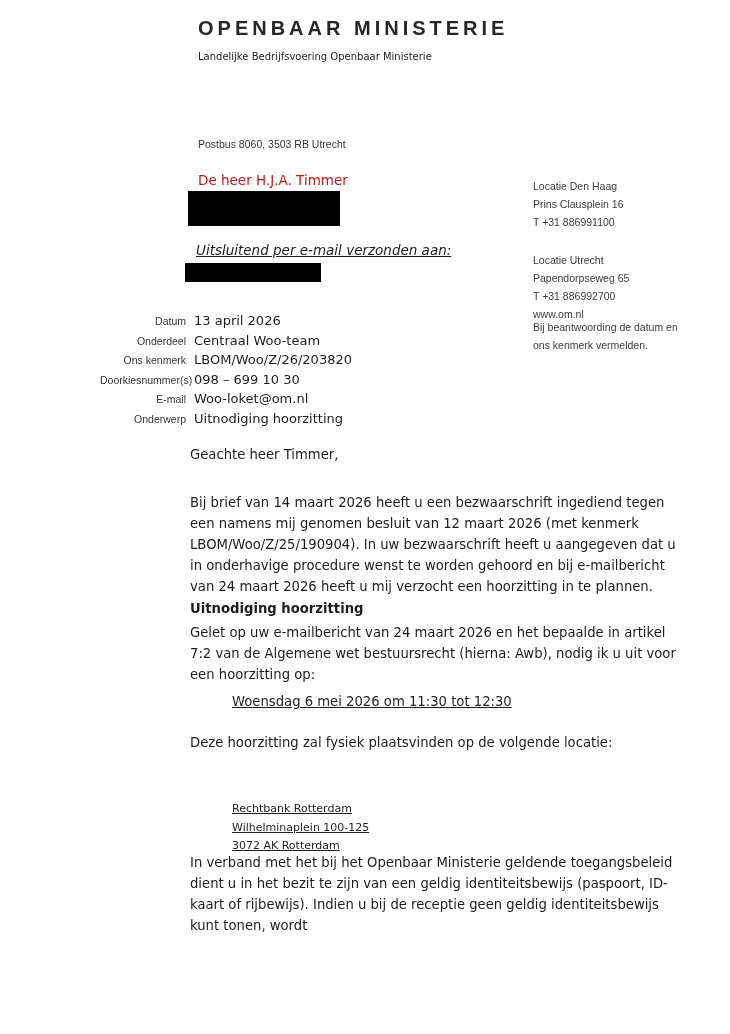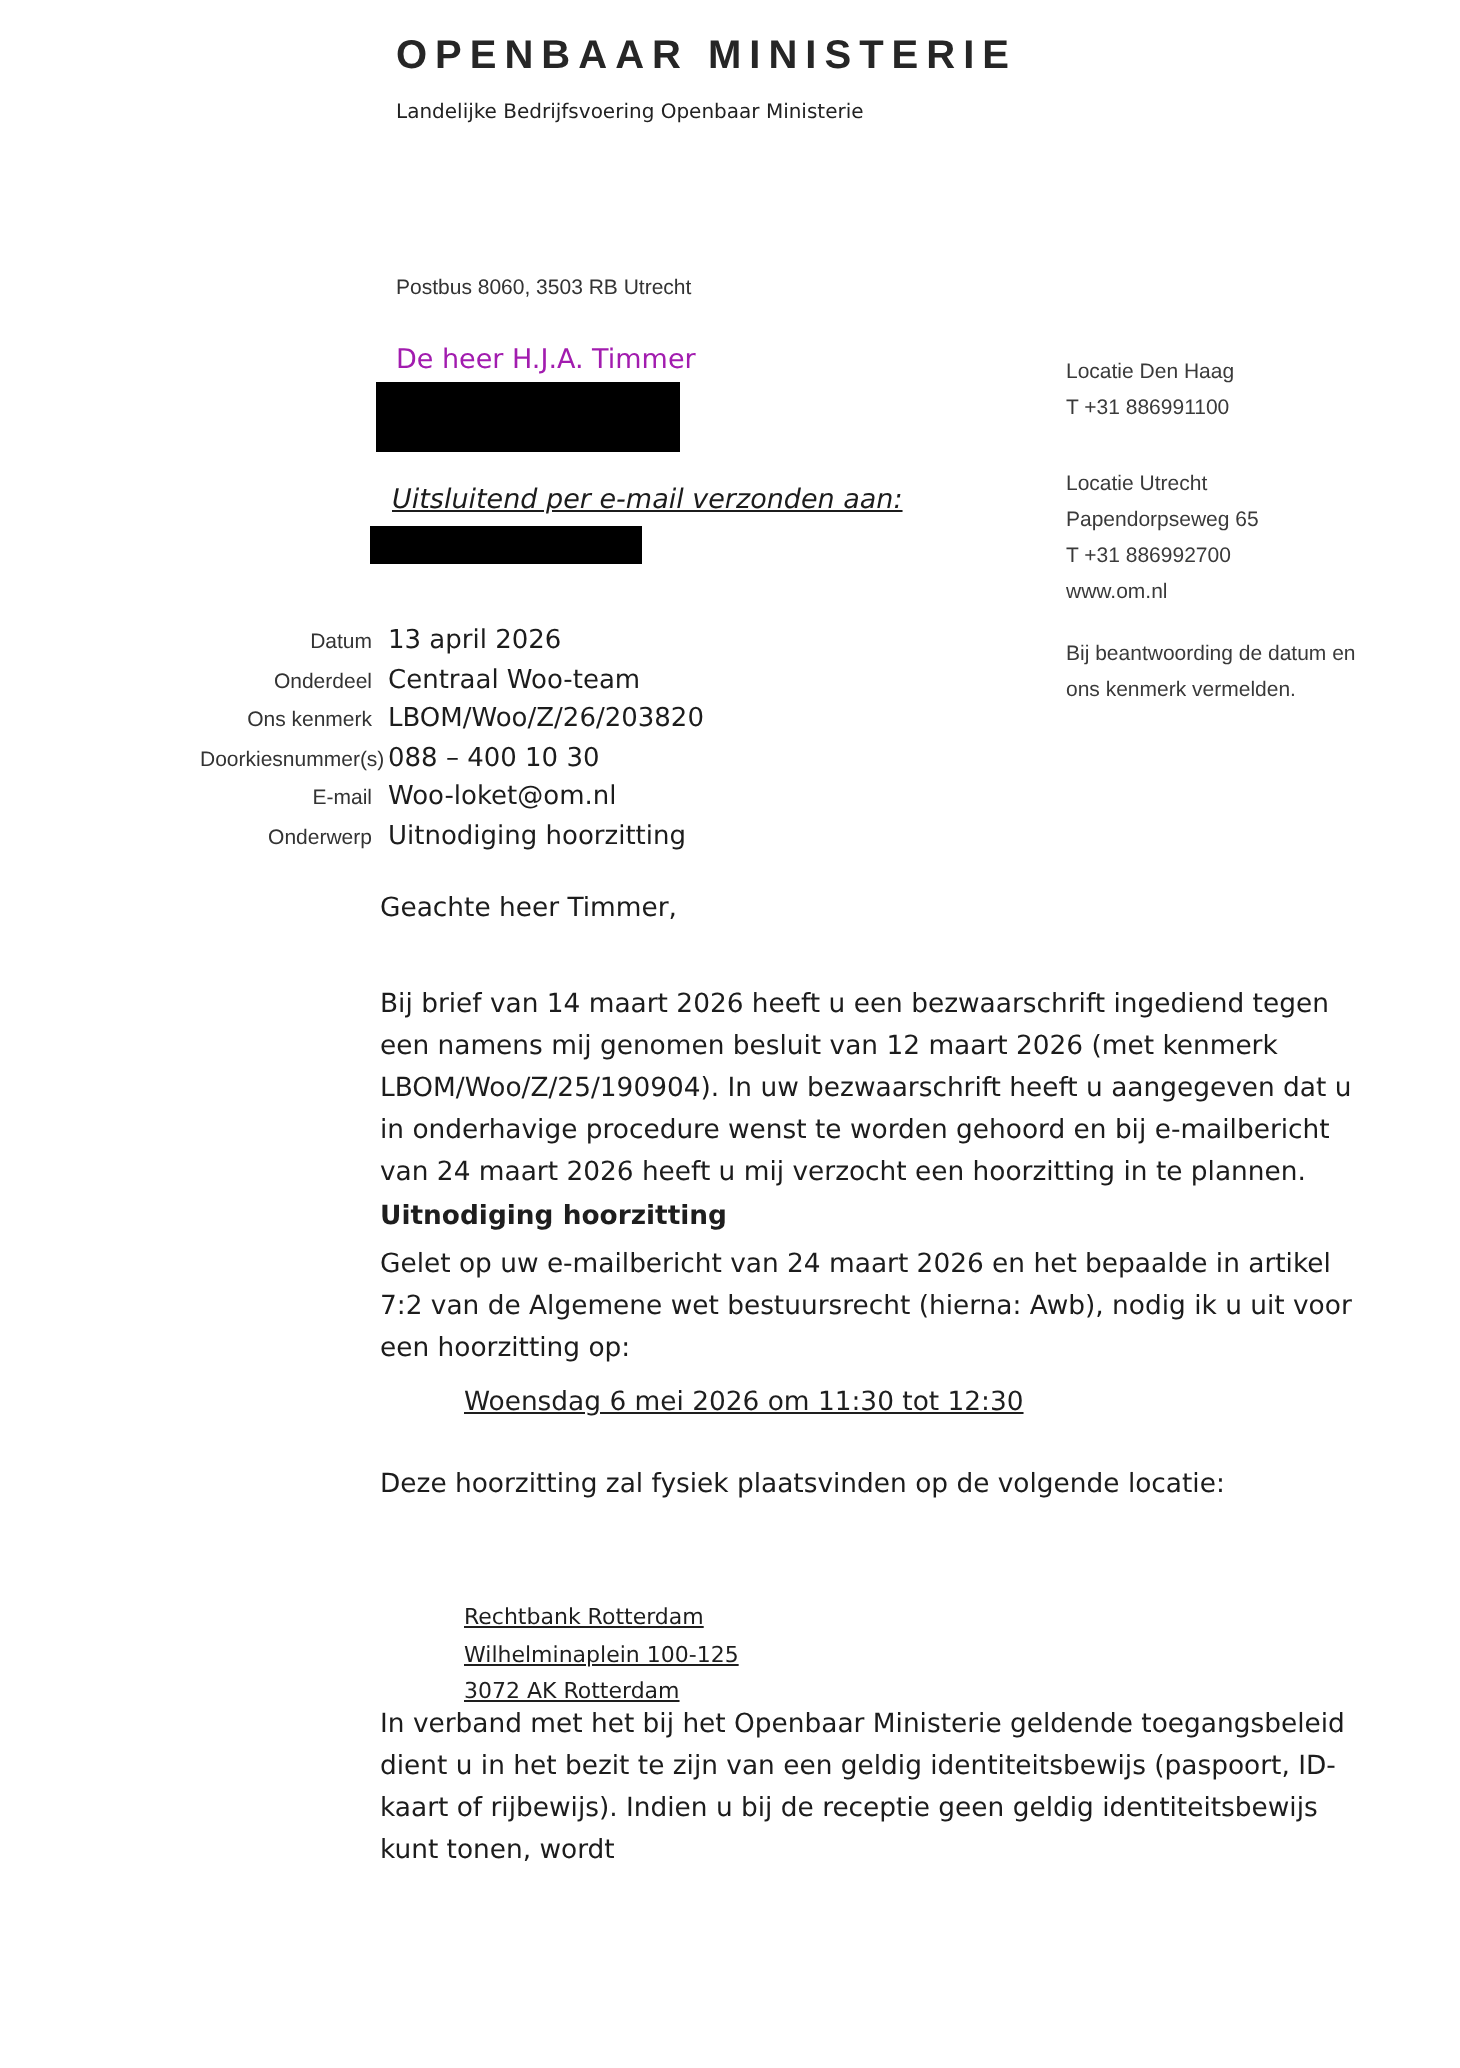--- a/index.html
+++ b/index.html
@@ -26,21 +26,21 @@
   }
 
   
   .return-address {
     left: 198px; top: 138px;
     font-family: "Liberation Sans", sans-serif;
     font-size: 10.5px; color: #333;
   }
   .recipient {
     left: 198px; top: 172px;
-    font-size: 13.5px; color: #a21caf;
+    font-size: 13.5px; color: #b91c1c;
   }
   .redaction-1 { left: 188px; top: 191px; width: 152px; height: 35px; background: #000; }
   .redaction-2 { left: 185px; top: 263px; width: 136px; height: 19px; background: #000; }
   .email-notice {
     left: 196px; top: 242px;
     font-size: 13.5px; font-style: italic;
     text-decoration: underline;
     color: #1c1c1c;
   }
 
@@ -96,20 +96,21 @@
 <div class="abs org-subtitle">Landelijke Bedrijfsvoering Openbaar Ministerie</div>
 
 <div class="abs return-address">Postbus 8060, 3503 RB  Utrecht</div>
 <div class="abs recipient">De heer H.J.A. Timmer</div>
 <div class="abs redaction-1"></div>
 <div class="abs email-notice">Uitsluitend per e-mail verzonden aan:</div>
 <div class="abs redaction-2"></div>
 
 <div class="abs office-col">
   <div>Locatie Den Haag</div>
+  <div>Prins Clausplein 16</div>
   <div>T +31 886991100</div>
   <div class="office-gap"></div>
   <div>Locatie Utrecht</div>
   <div>Papendorpseweg 65</div>
   <div>T +31 886992700</div>
   <div>www.om.nl</div>
 </div>
 
 <div class="abs meta-block">
   <div class="meta-row">
@@ -119,21 +120,21 @@
   <div class="meta-row">
     <div class="meta-label">Onderdeel</div>
     <div class="meta-value">Centraal Woo-team</div>
   </div>
   <div class="meta-row">
     <div class="meta-label">Ons kenmerk</div>
     <div class="meta-value">LBOM/Woo/Z/26/203820</div>
   </div>
   <div class="meta-row">
     <div class="meta-label">Doorkiesnummer(s)</div>
-    <div class="meta-value">088 – 400 10 30</div>
+    <div class="meta-value">098 – 699 10 30</div>
   </div>
   <div class="meta-row">
     <div class="meta-label">E-mail</div>
     <div class="meta-value">Woo-loket@om.nl</div>
   </div>
   <div class="meta-row">
     <div class="meta-label">Onderwerp</div>
     <div class="meta-value">Uitnodiging hoorzitting</div>
   </div>
 </div>

